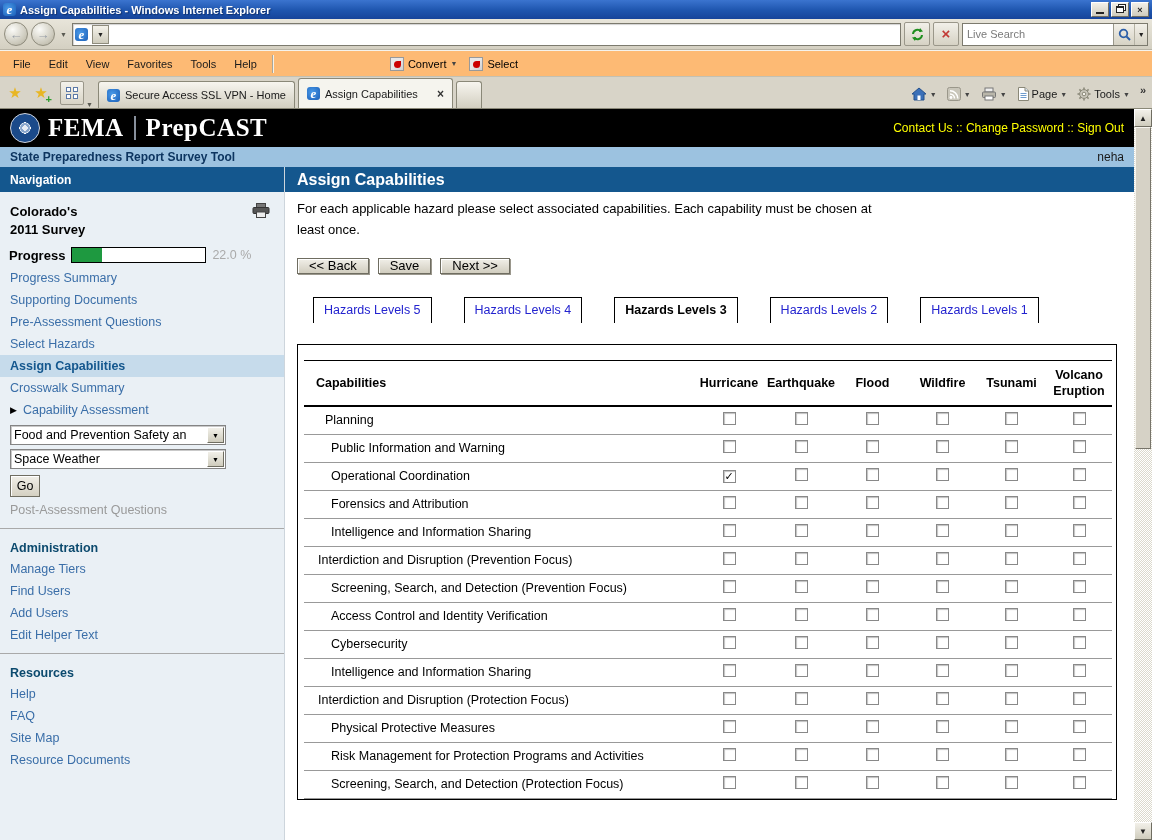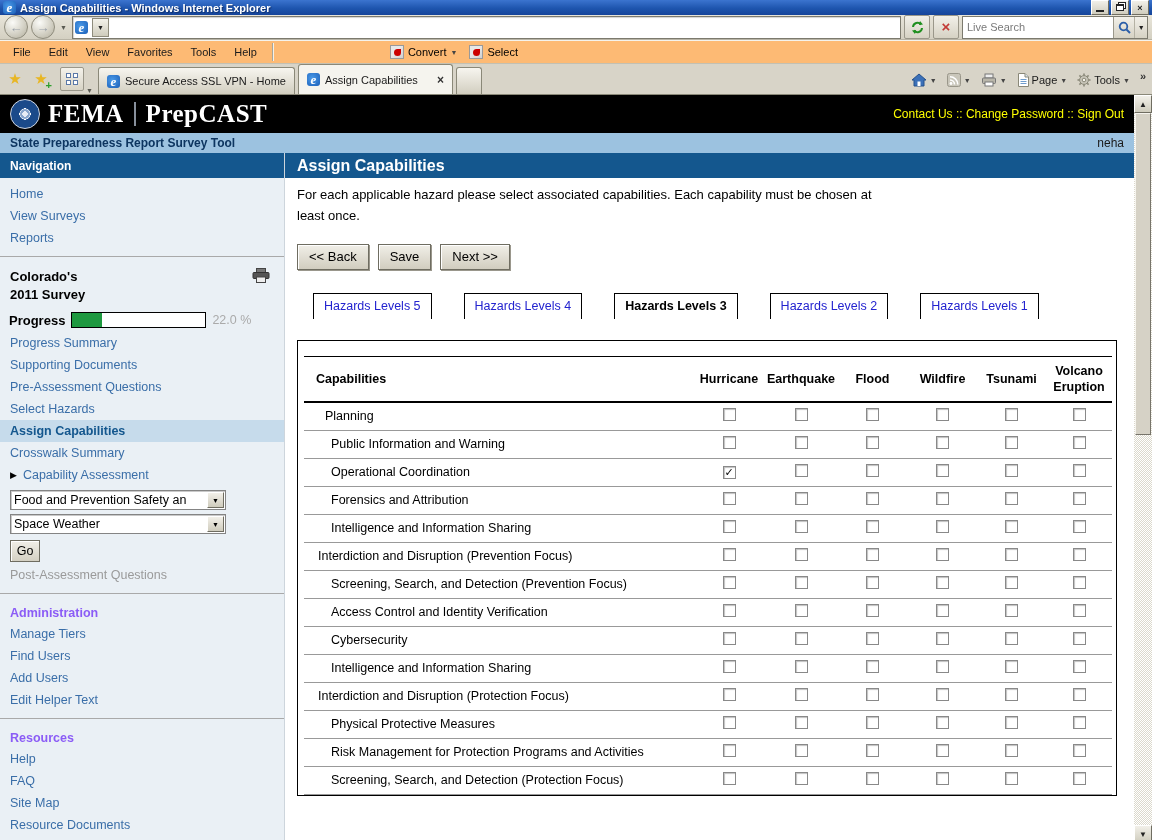--- a/index.html
+++ b/index.html
@@ -116,30 +116,30 @@
   .caret-link { display:flex; align-items:center; gap:6px; padding:4px 10px; color:#3a6ea8; }
   .caret { color:#000; font-size:9px; }
   .side-select { display:flex; width:216px; height:20px; margin:4px 10px 2px; background:#fff;
     border:1px solid #848484; box-shadow:inset 1px 1px 0 #c9c9c9; align-items:center; }
   .side-select .val { flex:1; padding:0 3px; font-size:12.5px; color:#000; white-space:nowrap; overflow:hidden; }
   .side-select .btn { width:17px; height:16px; margin-right:1px; background:linear-gradient(180deg,#f2f0e9,#cfccbd);
     border:1px solid; border-color:#fff #6f6d61 #6f6d61 #fff; display:flex; align-items:center; justify-content:center; font-size:7px; }
   .gobtn { margin:6px 10px 2px; width:30px; height:22px; background:linear-gradient(180deg,#f1efe8,#d4d0c2);
     border:1px solid #6f6d61; box-shadow:inset 1px 1px 0 #fff; font-size:12.5px; color:#000;
     display:flex; align-items:center; justify-content:center; }
-  .side-group-head { padding:7px 10px 3px; font-weight:bold; color:#8b5cf6; font-size:12.5px; }
+  .side-group-head { padding:7px 10px 3px; font-weight:bold; color:#0c4a6e; font-size:12.5px; }
 
   
   .content { flex:1; background:#fff; display:flex; flex-direction:column; min-width:0; }
   .content-header { height:25px; background:#14578e; color:#fff; font-weight:bold; font-size:16px;
     display:flex; align-items:center; padding-left:12px; }
   .content-inner { flex:1; padding:7px 0 0 12px; overflow:hidden; }
   .desc { width:575px; font-size:13px; color:#000; line-height:1.6; }
   .btnrow { margin-top:17px; display:flex; gap:9px; }
-  .pagebtn { height:26px; padding:0 11px; background:linear-gradient(180deg,#f1efe8,#d1cdbf);
+  .pagebtn { height:16px; padding:0 11px; background:linear-gradient(180deg,#f1efe8,#d1cdbf);
     border:1px solid #6f6d61; box-shadow:inset 1px 1px 0 #fff, 1px 1px 0 #9a978c;
     font-size:13px; color:#000; display:flex; align-items:center; }
   .hz-tabs { margin:23px 0 0 16px; display:flex; gap:32px; }
   .hz-tab { min-width:112px; height:26px; border:1px solid #000; border-bottom:none; background:#fff;
     display:flex; align-items:center; justify-content:center; font-size:12.5px; color:#2323cf; padding:0 10px; }
   .hz-tab.active { color:#000; font-weight:bold; }
   .cap-box { margin-top:21px; width:820px; border:1px solid #000; padding:15px 6px 0; }
   table.cap { width:100%; border-collapse:collapse; table-layout:fixed; }
   table.cap thead th { border-top:1px solid #000; border-bottom:2px solid #000; height:46px;
     font-size:12.5px; font-weight:bold; color:#000; text-align:center; vertical-align:middle; line-height:1.3; }
@@ -337,25 +337,20 @@
     <div class="subheader">
       <span>State Preparedness Report Survey Tool</span>
       <span class="user">neha</span>
     </div>
 
     <div class="app-body">
 
       <div class="sidebar">
         <div class="side-header">Navigation</div>
 
-        <div class="side-section" id="side-top-links">
-            <span class="side-link">Home</span>
-            <span class="side-link">View Surveys</span>
-            <span class="side-link">Reports</span>
-          </div>
 
         <div class="side-section">
           <div class="survey-head">
             <div>Colorado's</div>
             <div>2011 Survey</div>
             <span class="print-ico">
               <svg width="18" height="15" viewBox="0 0 18 15">
                 <rect x="4.5" y="0.5" width="9" height="4" fill="#777" stroke="#444"></rect>
                 <rect x="1" y="4.5" width="16" height="6" rx="1" fill="#555" stroke="#333"></rect>
                 <rect x="4.5" y="9" width="9" height="5.5" fill="#eee" stroke="#444"></rect>

